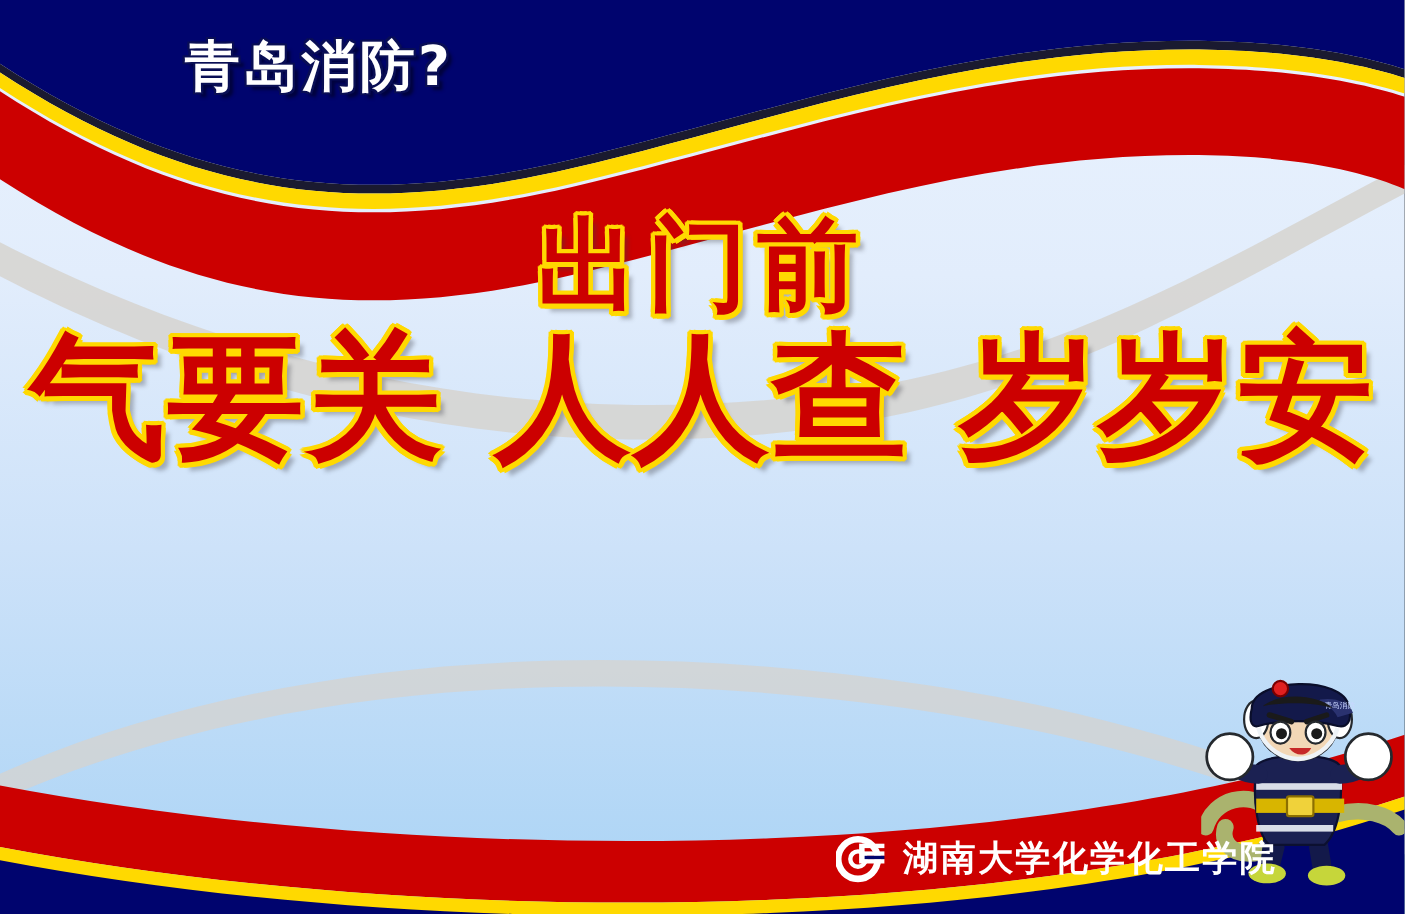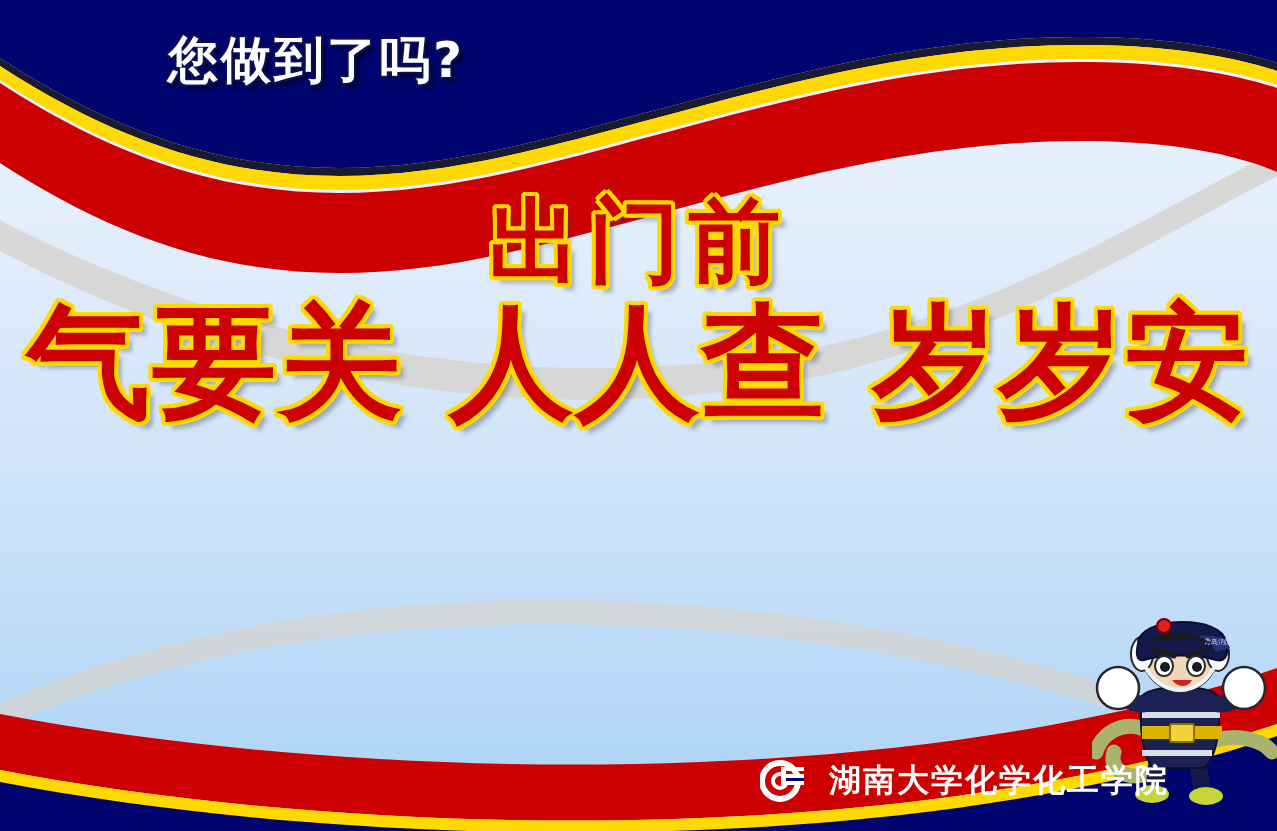--- a/index.html
+++ b/index.html
@@ -79,21 +79,21 @@
     letter-spacing: 2px;
   }
 
   
   #footer-brand {
     position: absolute;
     left: 760px;
     top: 758px;
     display: flex;
     align-items: center;
-    gap: 23px;
+    gap: 15px;
     z-index: 20;
   }
   #brand-logo {
     width: 46px;
     height: 46px;
     flex: 0 0 auto;
   }
   #brand-name {
     font-size: 32px;
     font-weight: 700;
@@ -153,21 +153,21 @@
     <path d="M 0,714 C 200,752 450,772 700,762 C 950,752 1140,714 1277,668
              L 1277,724 C 1140,770 950,808 700,818 C 450,828 200,808 0,770 Z" fill="#cc0000"></path>
 
     <path d="M 0,770 C 200,808 450,828 700,818 C 950,808 1140,770 1277,724
              L 1277,740 C 1140,786 950,824 700,834 C 450,844 200,824 0,786 Z" fill="#ffd900"></path>
 
     <path d="M 0,782 C 200,820 450,840 700,830 C 950,820 1140,782 1277,736
              L 1277,831 L 0,831 Z" fill="#00046e"></path>
   </svg>
 
-  <div id="header-title">您做到了吗?</div>
+  <div id="header-title">青岛消防?</div>
 
   <div id="slogan-block">
     <div class="slogan-line" id="slogan-head">出门前</div>
     <div class="slogan-line" id="slogan-line-2">气要关 人人查 岁岁安</div>
   </div>
 
   <svg id="mascot" viewBox="0 0 186 212">
 
     <path d="M 4,152 C 12,126 44,118 62,136 C 78,152 66,176 44,176
              C 26,176 18,164 22,152" fill="none" stroke="#aab36e" stroke-width="15" stroke-linecap="round"></path>

